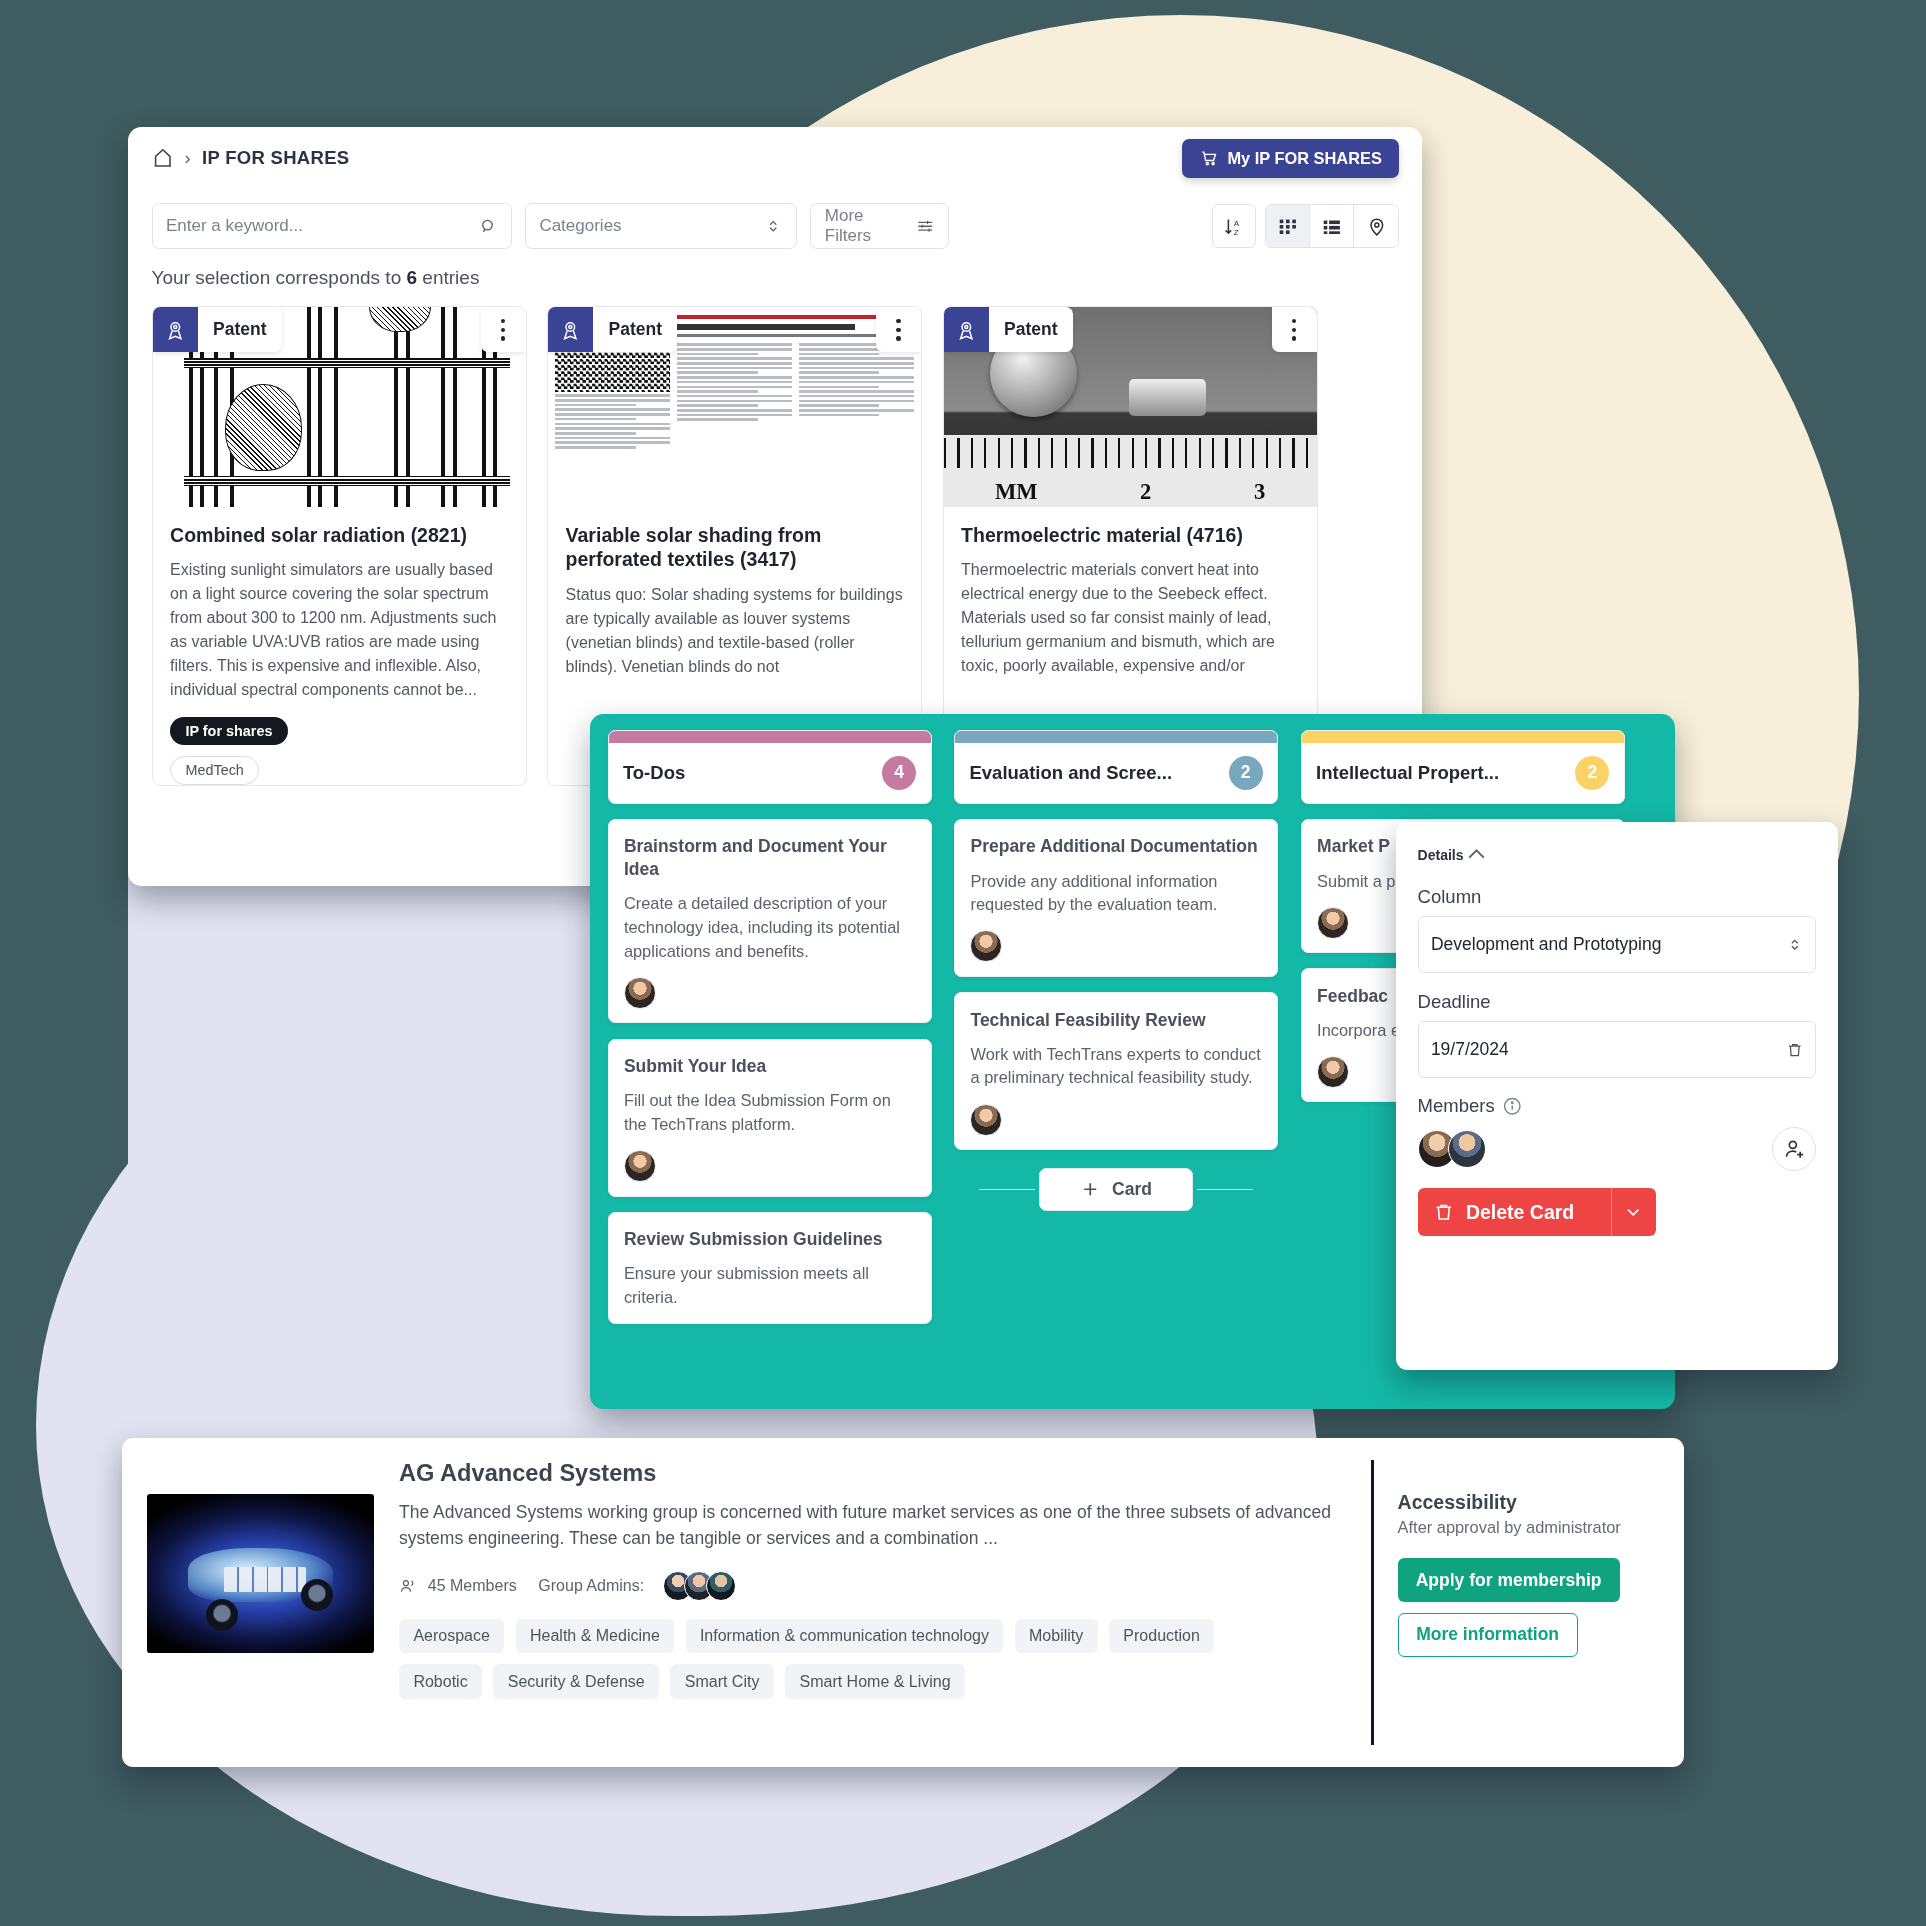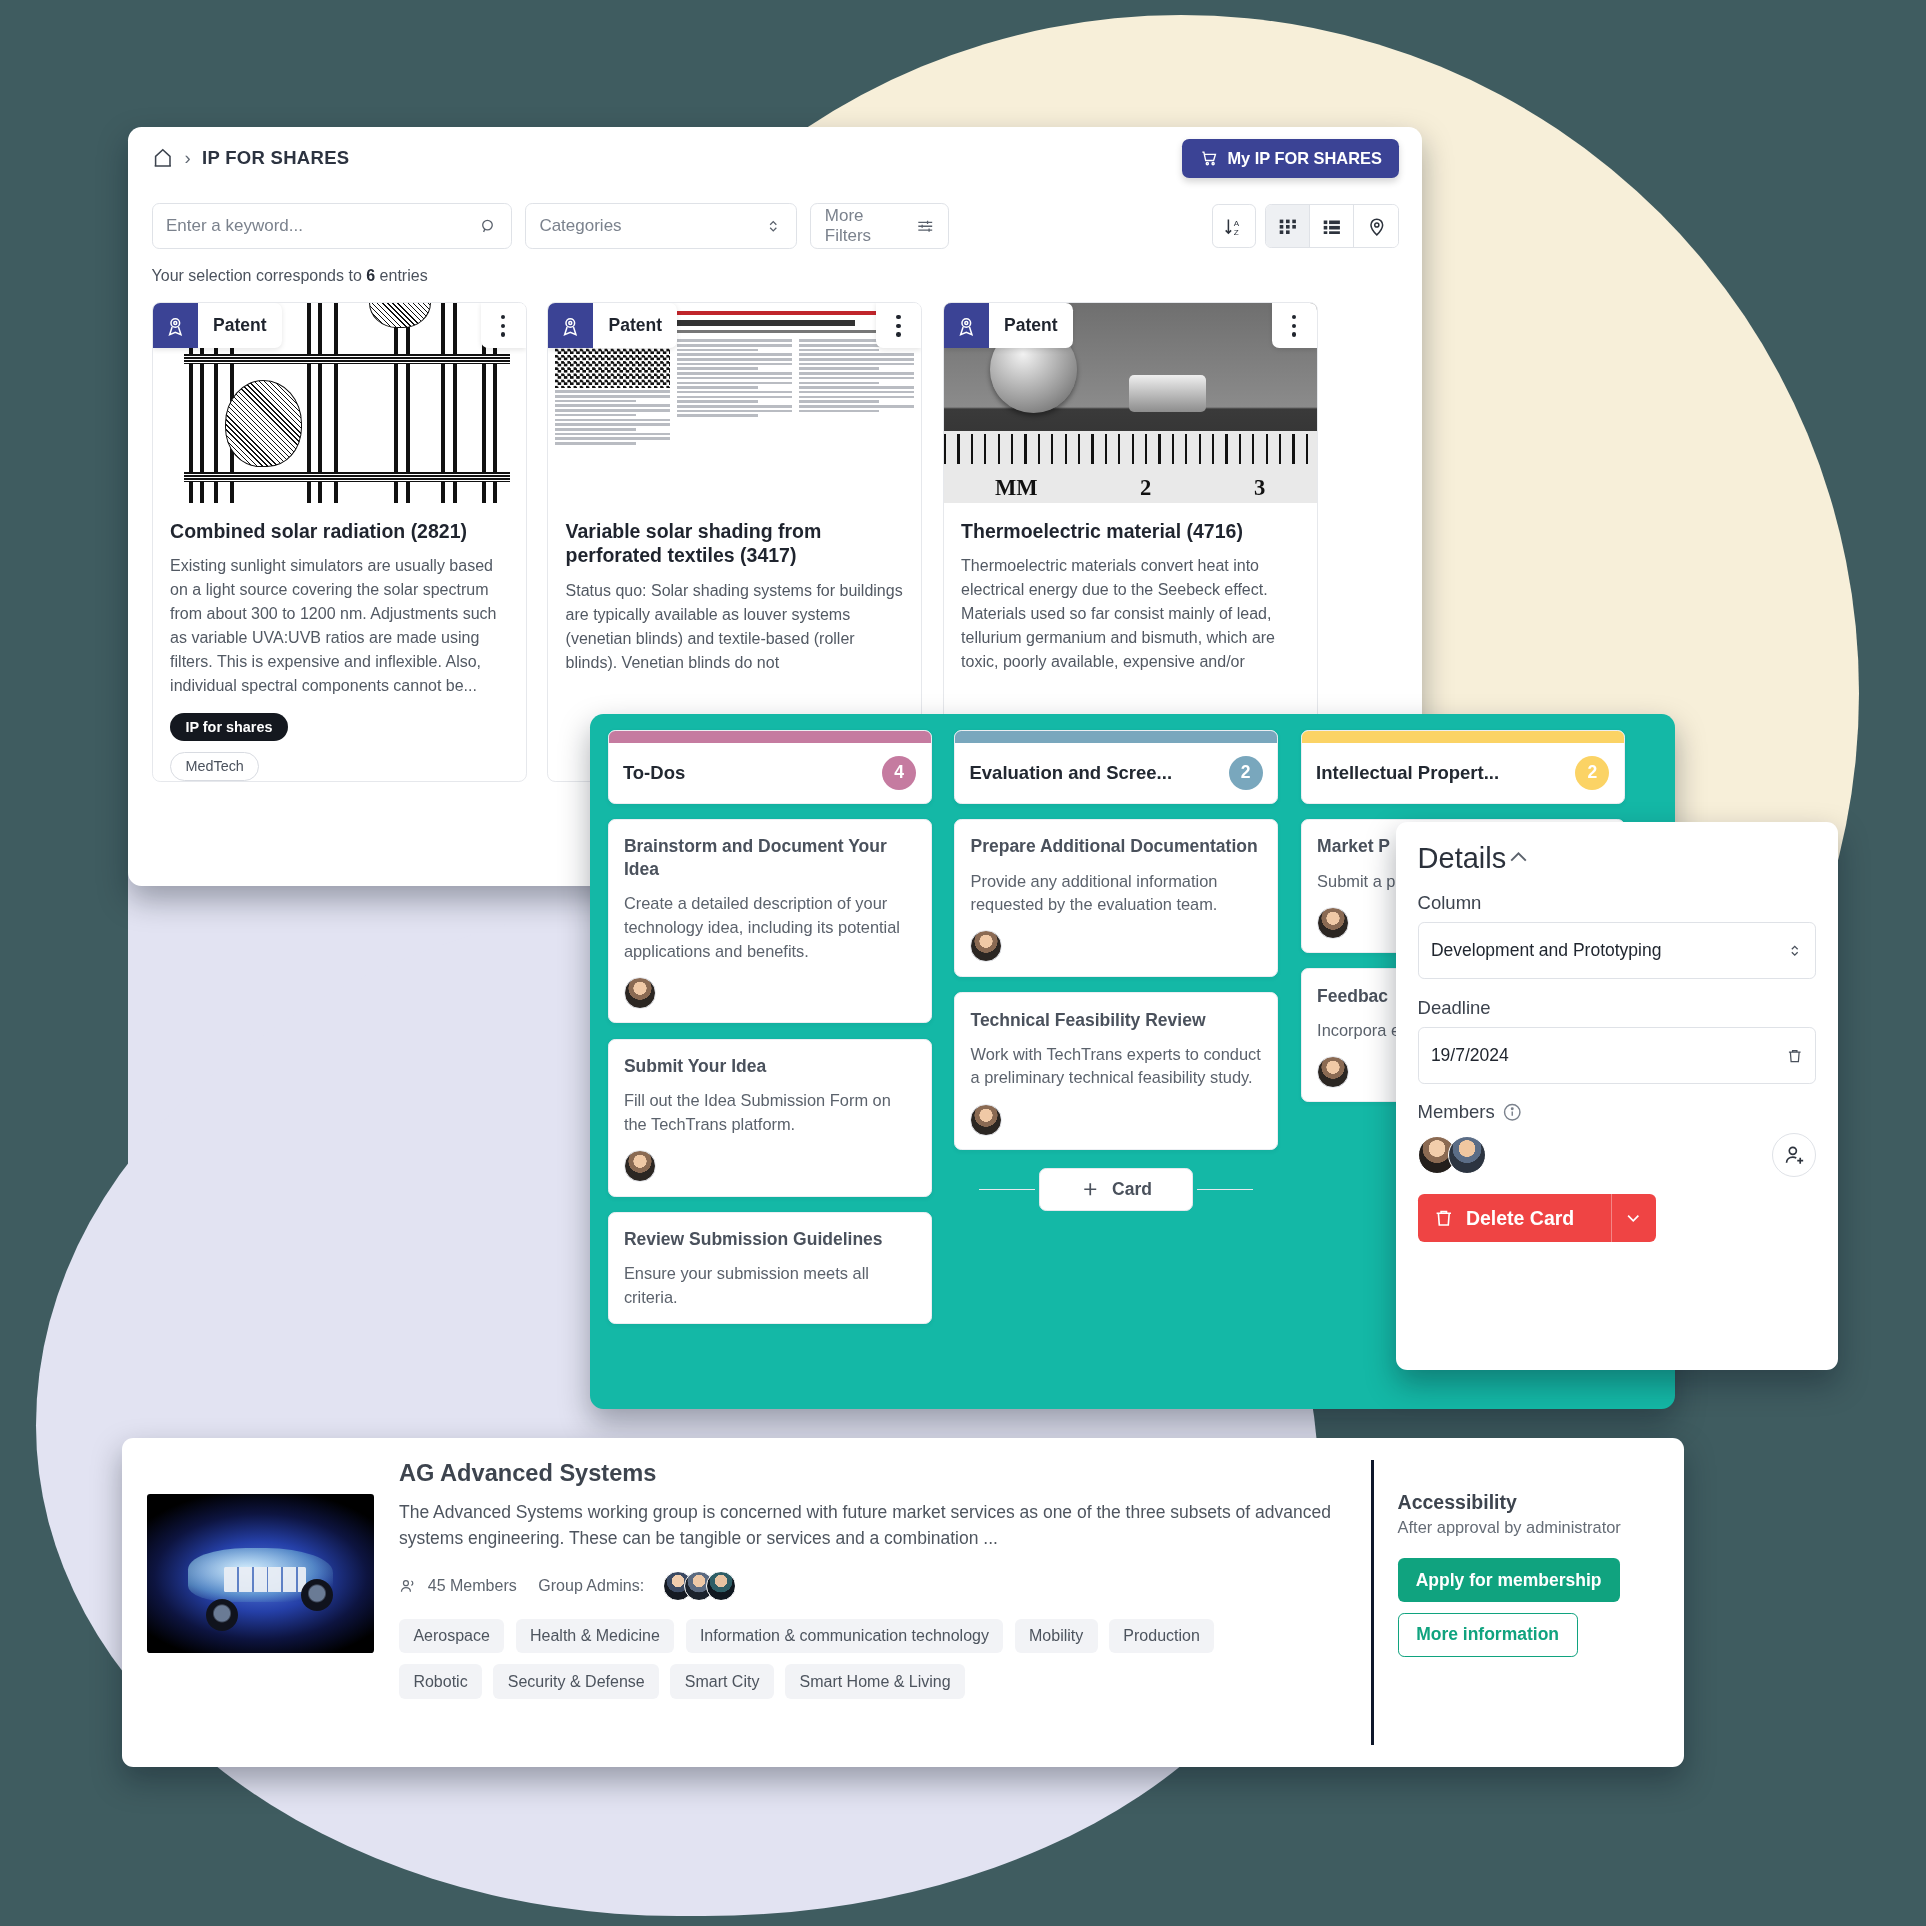--- a/index.html
+++ b/index.html
@@ -105,21 +105,21 @@
   .vt-group > div {
     width: 44px; display: flex; align-items: center; justify-content: center;
     border-right: 1px solid #dfe2e7; background:#fff;
   }
   .vt-group > div:last-child { border-right: none; }
   .vt-group > div.active { background: #eef0f3; }
   .vt-ic { width: 21.6px; height: 21.6px; }
 
   .result-line {
     padding: 17.5px 23.6px 0 23.6px;
-    font-size: 16px; color: #4b525d;
+    font-size: 19px; color: #4b525d;
   }
   .result-line b { color: #272d38; }
 
   
   .cards {
     display: flex; gap: 20.5px;
     padding: 17.5px 23.6px 0 23.6px;
   }
   .pcard {
     width: 375px;
@@ -292,21 +292,21 @@
   .add-card::after  { right:-61px; }
 
   
   #details {
     left: 1396px; top: 822px;
     width: 442px; height: 548px;
     border-radius: 11.3px;
     padding: 19.5px 21.6px;
   }
   .det-head { display:flex; align-items:center; }
-  .det-title { font-size: 29px; font-weight: 400; color: #2b313b; }
+  .det-title { font-size: 14px; font-weight: 700; color: #2b313b; }
   .chev-up { margin-left:auto; width: 25px; height: 25px; }
   .lbl { margin-top: 17.5px; font-size: 18.5px; color: #3c434e; }
   .ctrl {
     margin-top: 8.2px; height: 57px;
     border: 1px solid #dfe2e7; border-radius: 6.2px;
     display: flex; align-items: center; padding: 0 12.3px;
     font-size: 17.5px; color: #20262f;
   }
   .ctrl .sp { margin-left: auto; display:flex; align-items:center; }
   .ctrl svg { width: 17.5px; height: 19.5px; color:#4a515c; }

